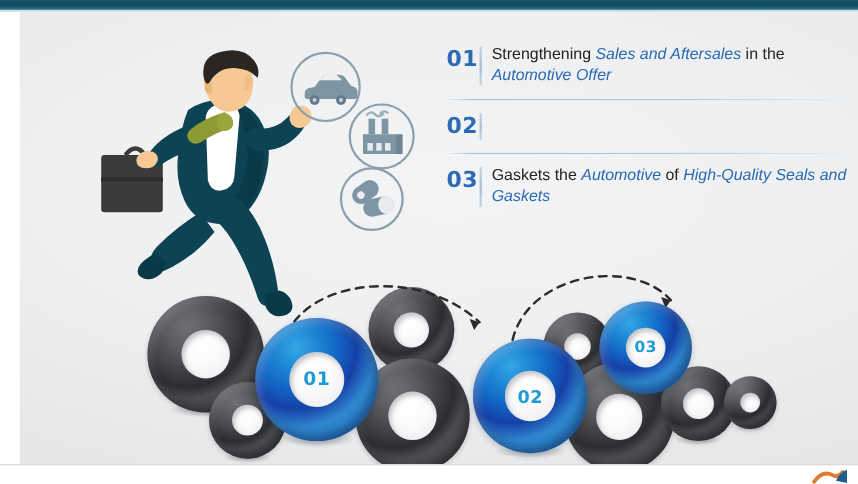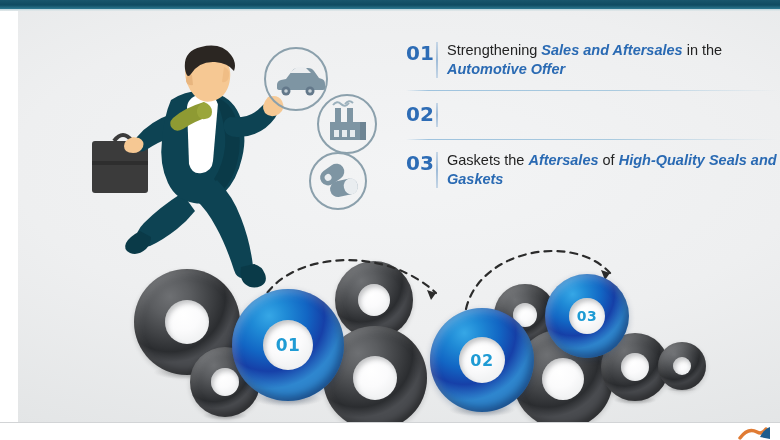--- a/index.html
+++ b/index.html
@@ -90,21 +90,21 @@
   }
   .row .txt {
     flex: 1 1 auto;
     font-size: 14.5px;
     line-height: 19px;
     color: #232323;
     font-family: "Liberation Sans", sans-serif;
   }
   .row .txt em {
     font-style: italic;
-    font-weight: 700;
+    font-weight: 400;
     color: #2a6ab3;
     margin-top: 24px;
   }
   .row-sep {
     height: 1px;
     margin: 6px 0 7px 0;
     background: linear-gradient(90deg, rgba(160,195,222,0) 0%, #9fc3de 6%, #a9cadf 55%, rgba(169,202,223,0) 100%);
   }
 
   
@@ -285,21 +285,21 @@
         <div class="num">02</div>
         <div class="vline"></div>
       </div>
 
       <div class="row-sep"></div>
 
       <div class="row">
         <div class="num">03</div>
         <div class="vline"></div>
         <div class="txt">
-          <span>Gaskets the </span><em>Aftersales</em><span> of </span><em>High-Quality Seals and Gaskets</em>
+          <span>Gaskets the </span><em>Automotive</em><span> of </span><em>High-Quality Seals and Gaskets</em>
         </div>
       </div>
 
     </div>
 
     <div class="ring grey" style="left:116px; top:258px; width:106px; height:106px;">
       <div class="shadow"></div>
       <div class="body"></div>
       <div class="hole" style="left:31px; top:31px; width:44px; height:44px;"></div>
     </div>

